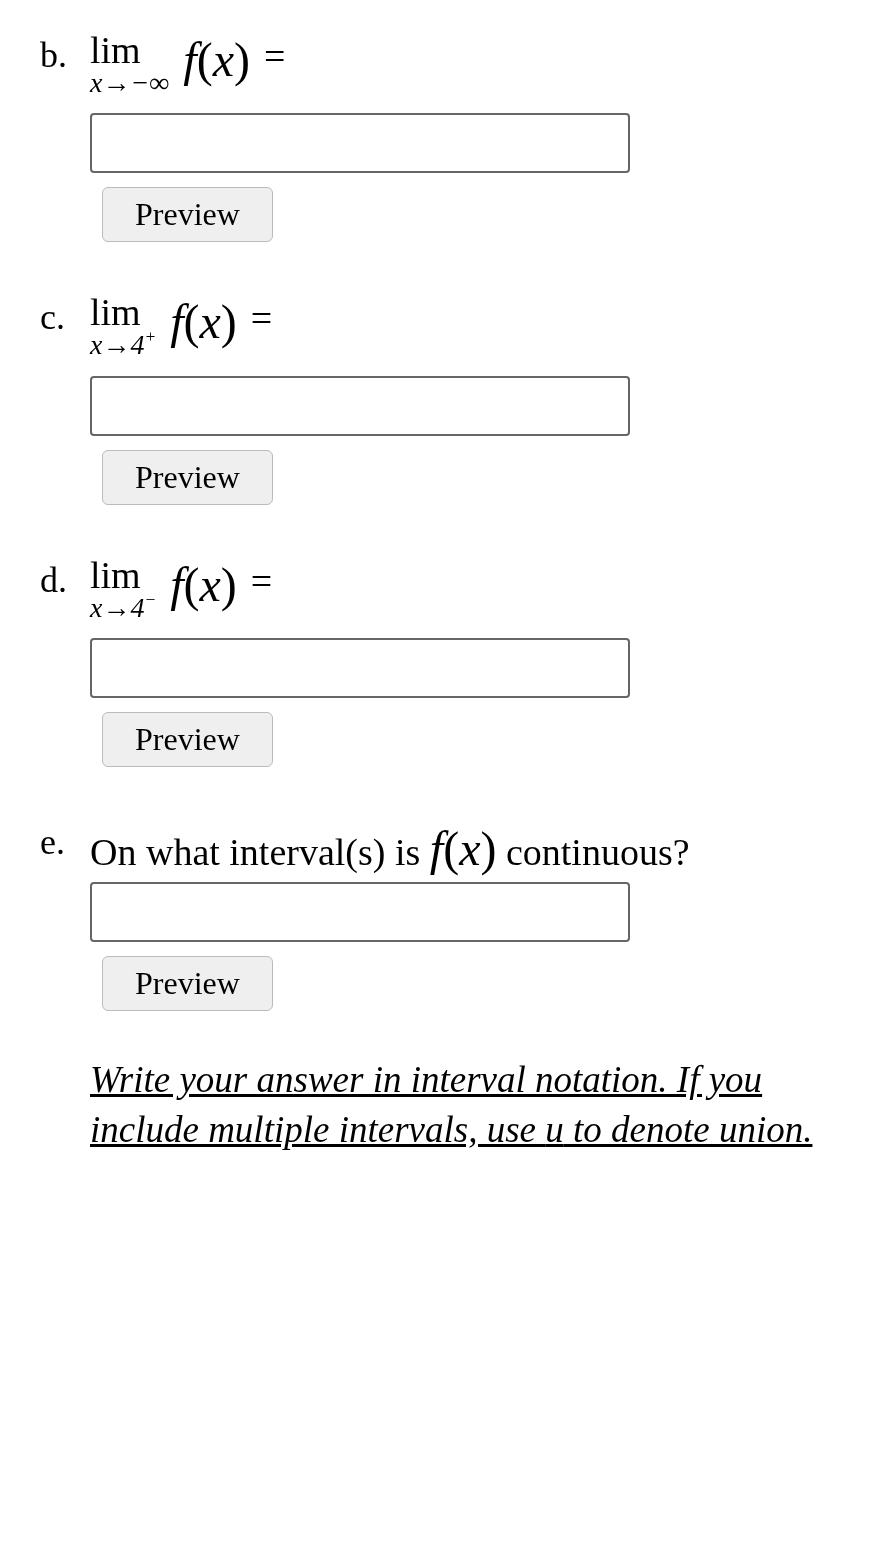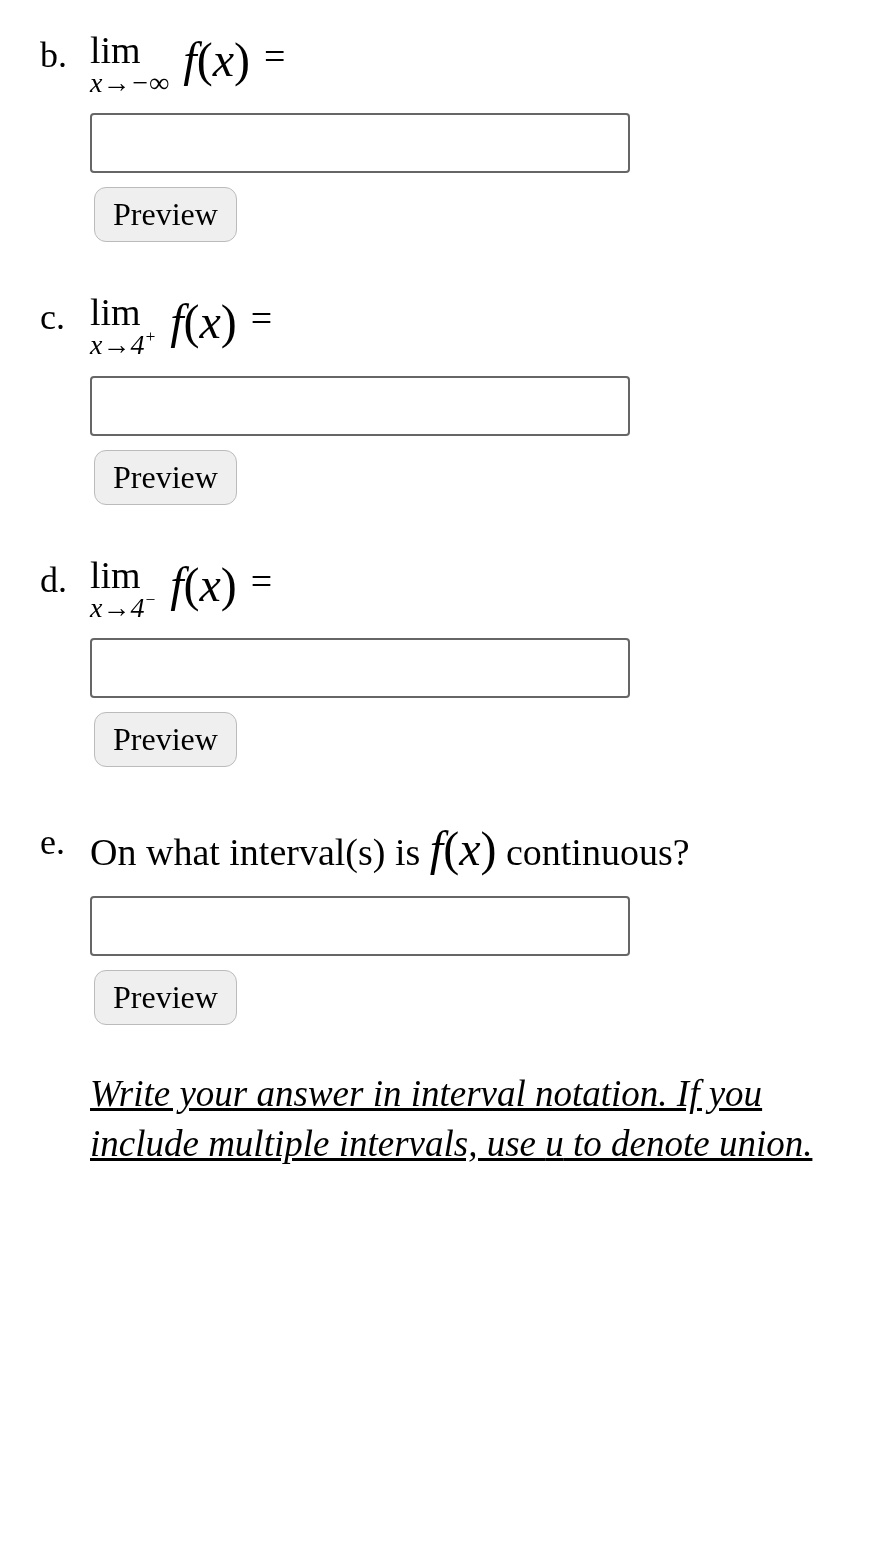--- a/index.html
+++ b/index.html
@@ -74,31 +74,30 @@
     padding: 6px 10px;
     border: 2px solid #666;
     border-radius: 4px;
     display: block;
     margin-bottom: 14px;
     background: #fff;
   }
   .preview-btn {
     font-family: Georgia, 'Times New Roman', serif;
     font-size: 32px;
-    padding: 8px 18px;
+    padding: 8px 32px;
     background: #efefef;
     border: 1px solid #bbb;
-    border-radius: 12px;
+    border-radius: 6px;
     cursor: pointer;
-    margin-left: 4px;
+    margin-left: 12px;
   }
   .question-text {
     font-size: 38px;
     line-height: 1.35;
-    margin-bottom: 14px;
   }
   .hint-text {
     font-style: italic;
     font-size: 37px;
     line-height: 1.35;
     margin-top: 44px;
     text-decoration: underline;
   }
   .italic-var {
     font-style: italic;

